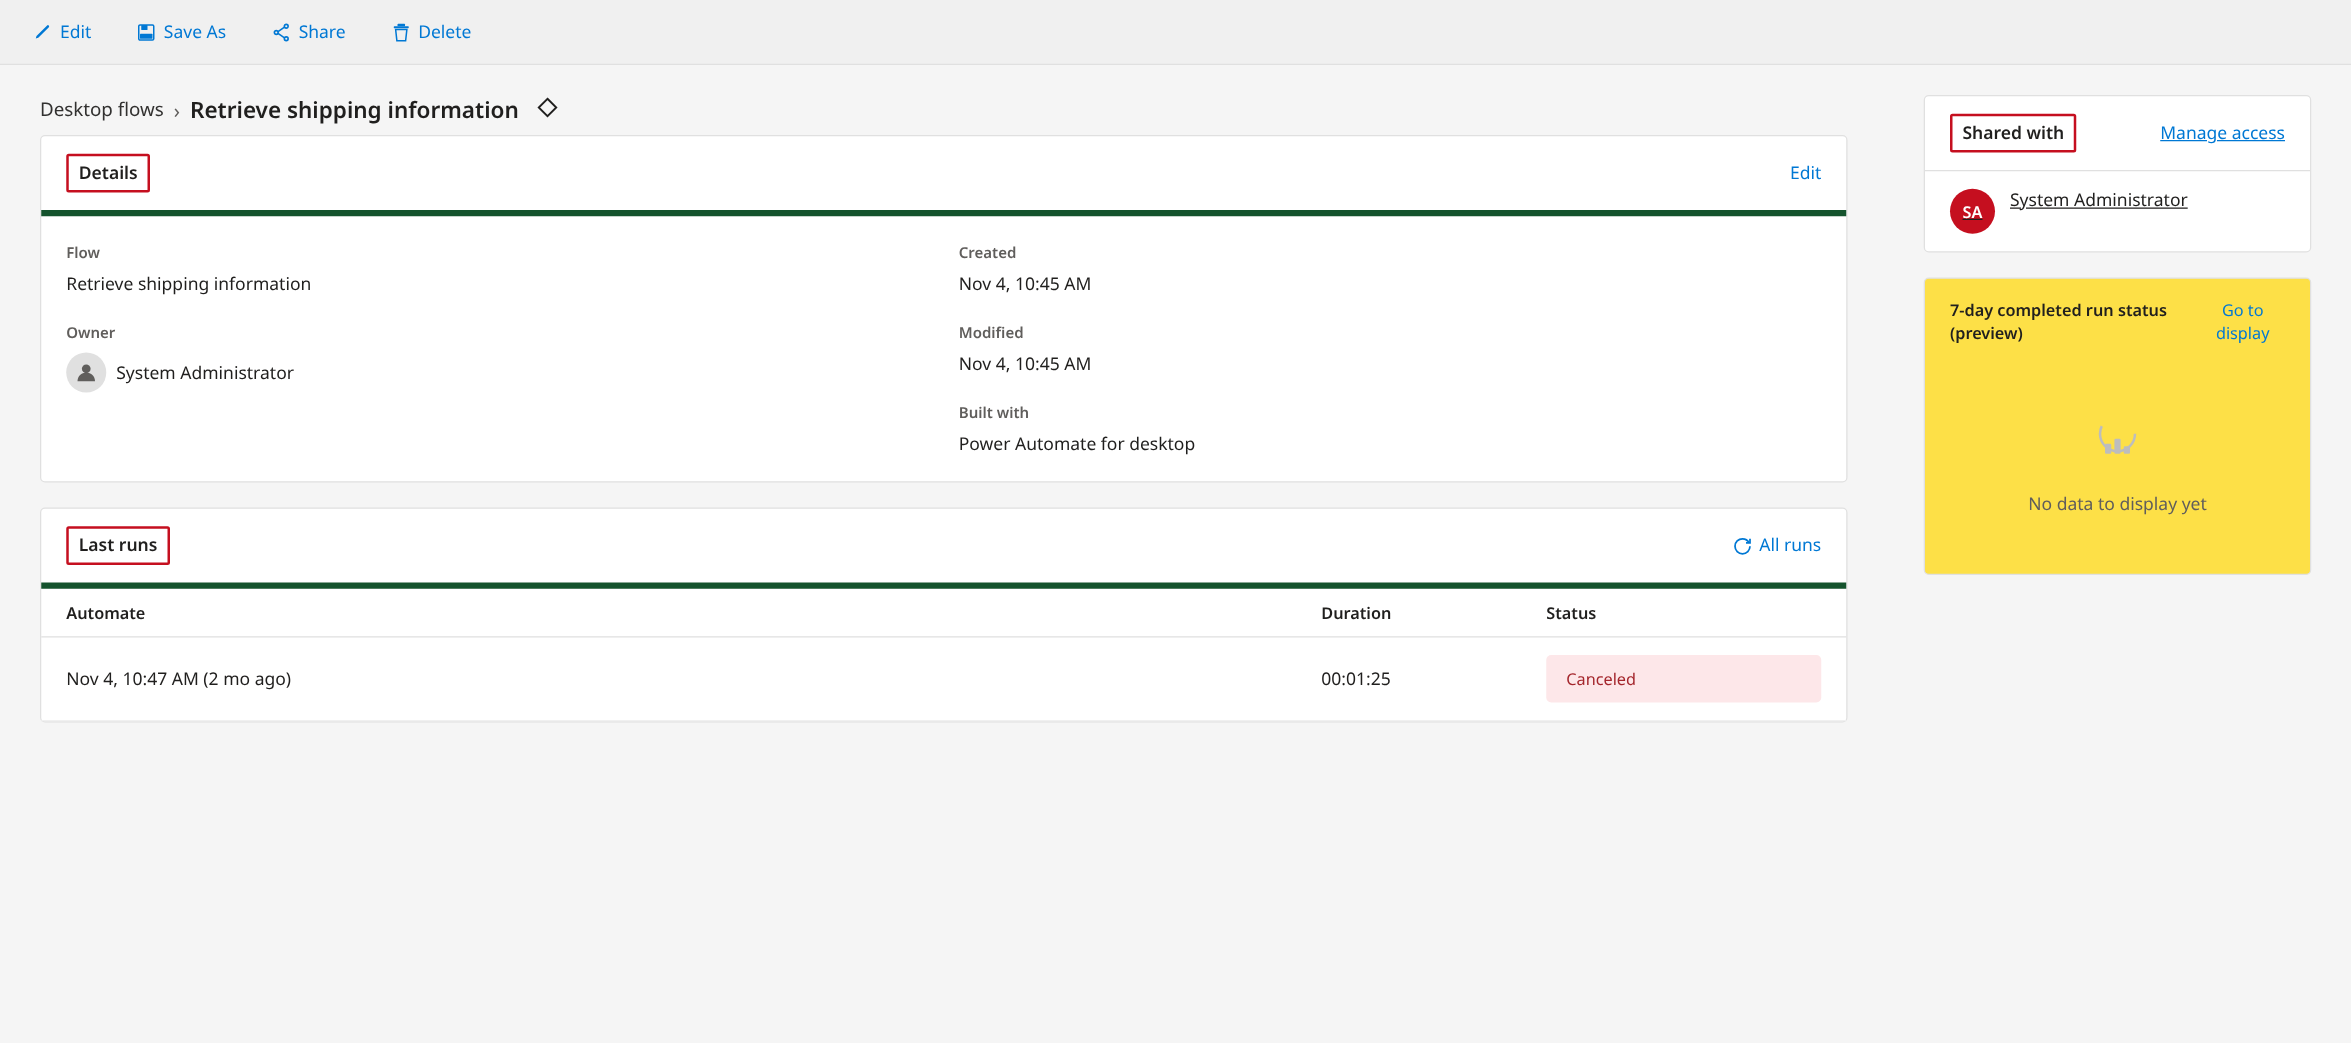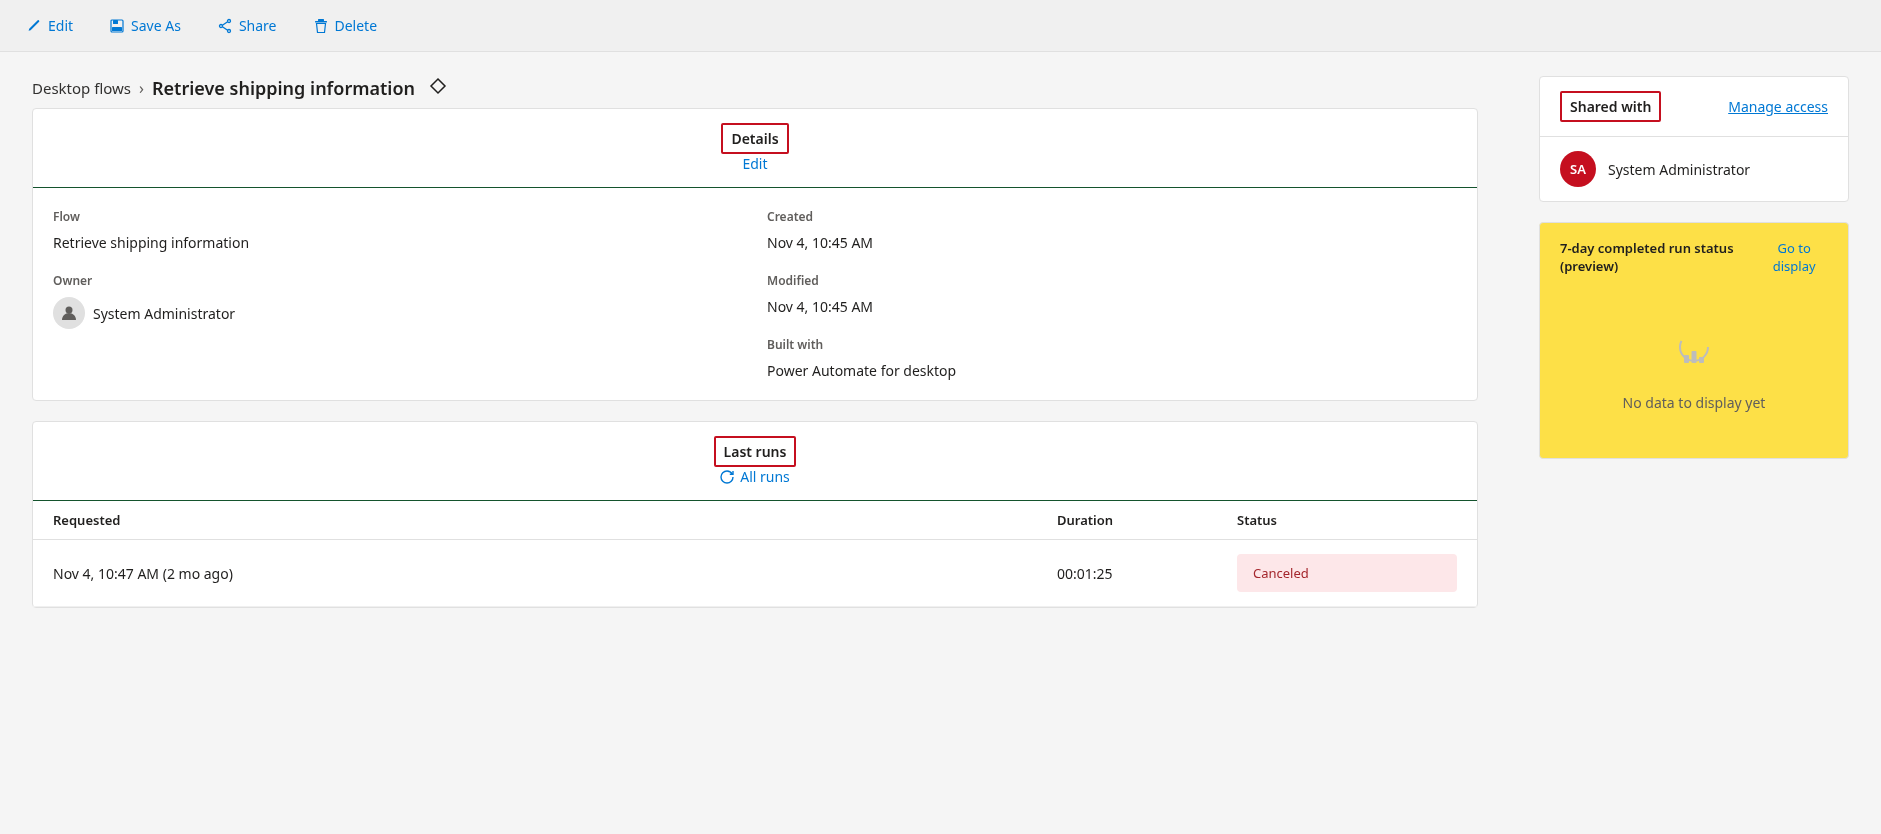--- a/index.html
+++ b/index.html
@@ -63,22 +63,21 @@
       background: #fff;
       border: 1px solid #e0e0e0;
       border-radius: 4px;
       margin-bottom: 20px;
     }
     .card-header {
       display: flex;
       align-items: center;
       justify-content: space-between;
       padding: 14px 20px;
-      border-bottom: 1px solid #14532d;
-      flex-direction: column;
+      border-bottom: 5px solid #14532d;
     }
     .card-title {
       font-weight: 600;
       font-size: 14px;
       border: 2px solid #c50f1f;
       padding: 4px 8px;
       border-radius: 2px;
     }
     .card-action {
       color: #0078d4;
@@ -159,23 +158,23 @@
       color: #0078d4;
       text-decoration: underline;
       cursor: pointer;
       font-size: 14px;
       background: none;
       border: none;
       font-family: inherit;
     }
     .user-row {
       display: flex;
-      align-items: center;
       gap: 12px;
       padding: 14px 20px;
+      text-decoration: underline;
     }
     .avatar-red {
       width: 36px; height: 36px;
       border-radius: 50%;
       background: #c50f1f;
       display: flex; align-items: center; justify-content: center;
       color: #fff;
       font-size: 13px;
       font-weight: 600;
     }
@@ -317,21 +316,21 @@
         <button class="card-action">
           <svg width="14" height="14" viewBox="0 0 14 14" fill="none" stroke="#0078d4" stroke-width="1.4">
             <path d="M13 7A6 6 0 1 1 7 1a6 6 0 0 1 5.3 3.2"></path>
             <polyline points="13,1 13,4.2 9.8,4.2" stroke="#0078d4" stroke-width="1.4" fill="none"></polyline>
           </svg>
           <span>All runs</span>
         </button>
       </div>
       <div>
         <div class="table-header">
-          <span>Requested</span>
+          <span>Automate</span>
           <span>Duration</span>
           <span>Status</span>
         </div>
         <div class="table-row">
           <span>Nov 4, 10:47 AM (2 mo ago)</span>
           <span>00:01:25</span>
           <span class="status-badge">Canceled</span>
         </div>
       </div>
     </div>

